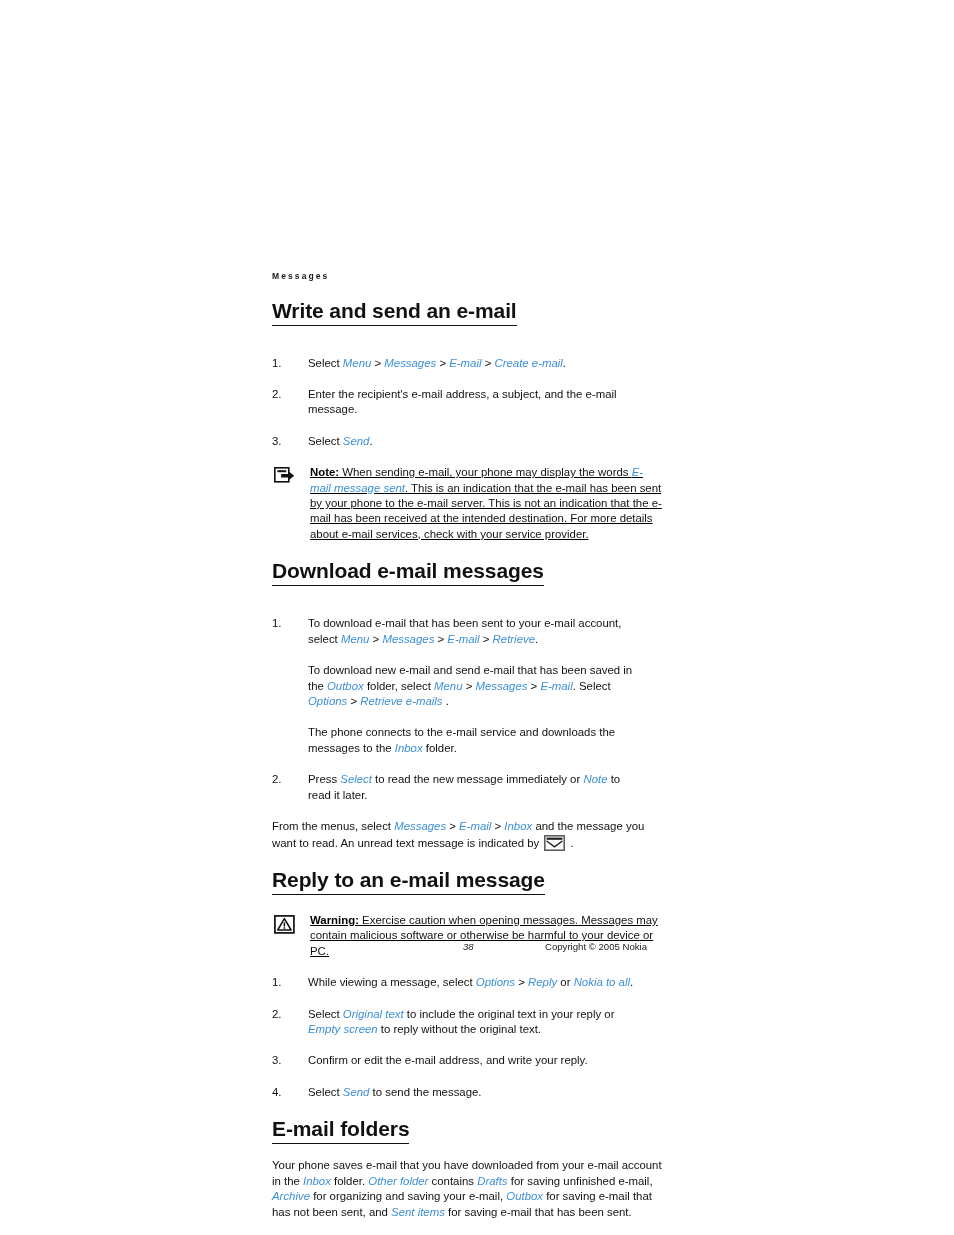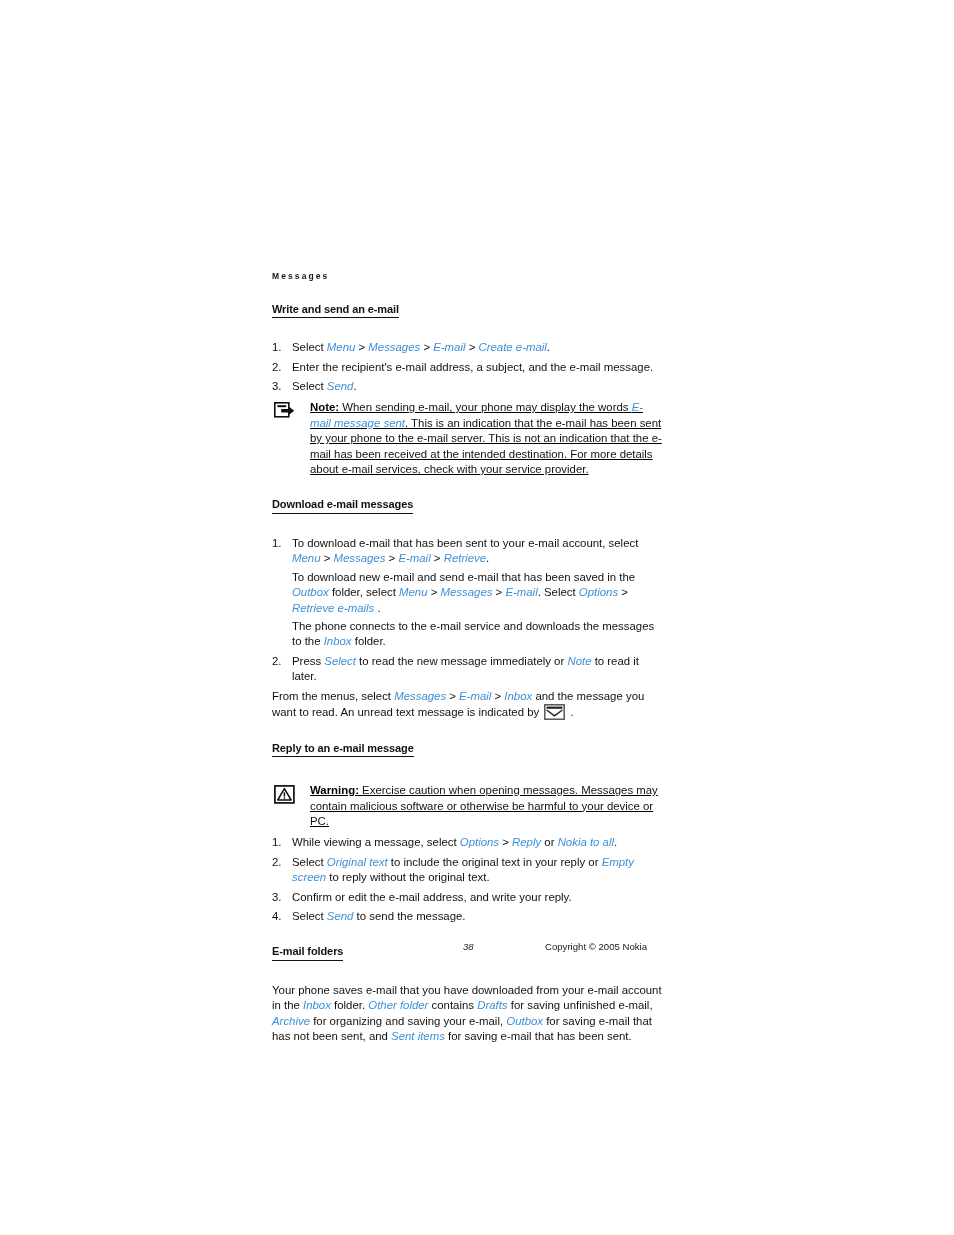--- a/index.html
+++ b/index.html
@@ -28,24 +28,24 @@
     font-size: 8.5px;
     letter-spacing: 2.1px;
     font-weight: bold;
     color: #1a1a1a;
     margin: 0 0 18px 0;
     line-height: 1;
   }
 
   
   h2.section-title {
-    font-size: 11px;
+    font-size: 21px;
     font-weight: bold;
     color: #111111;
-    margin: 0 0 22px 0;
+    margin: 0 0 14px 0;
     padding: 0 0 2px 0;
     line-height: 1.15;
     display: inline-block;
     border-bottom: 1.4px solid #111111;
     letter-spacing: -0.1px;
   }
   .heading-wrap { margin-top: 17px; }
   .heading-wrap.first { margin-top: 0; }
 
   
@@ -65,21 +65,21 @@
   ol.steps > li .num {
     position: absolute;
     left: 0;
     top: 0;
     width: 16px;
     text-align: left;
     font-size: 11.4px;
     color: #111111;
   }
   ol.steps > li p {
-    margin: 0;
+    margin: 16px;
   }
   ol.steps > li p + p {
     margin-top: 3px;
   }
 
   
   p.body-text {
     font-size: 11.4px;
     line-height: 15.4px;
     margin: 0 0 4px 0;

